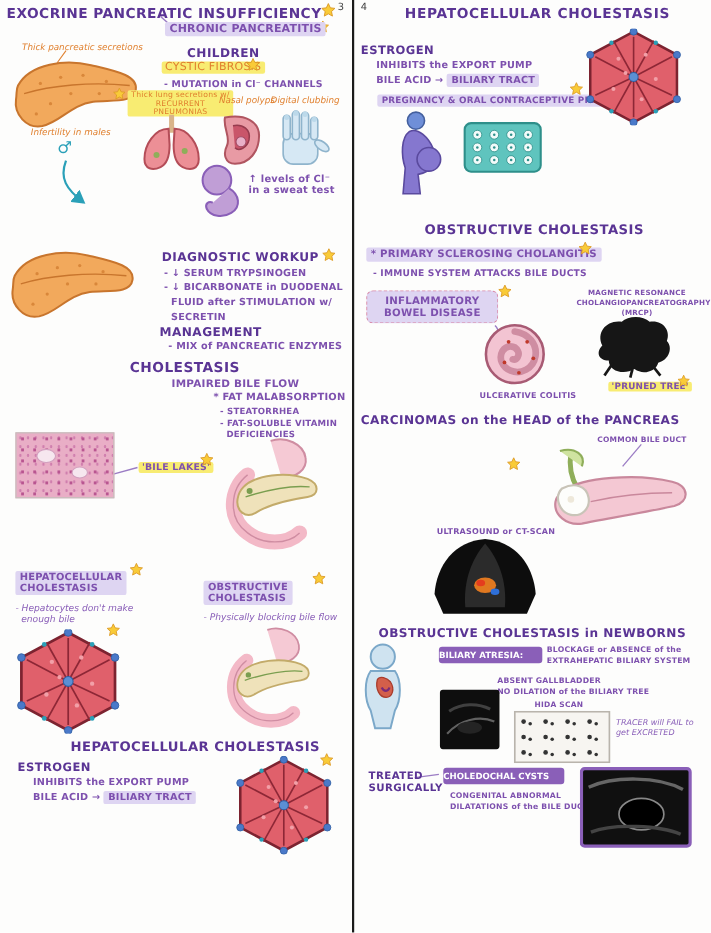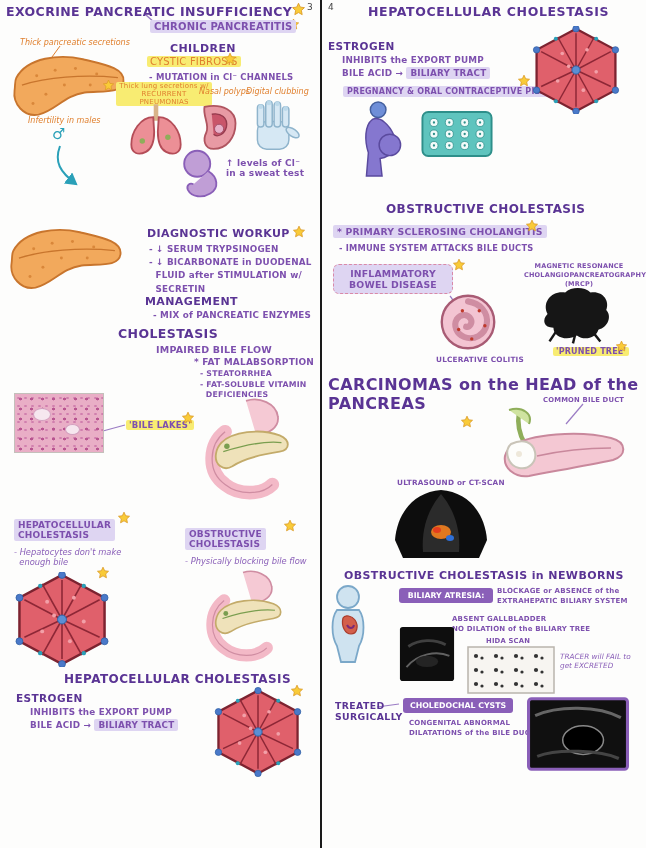--- a/index.html
+++ b/index.html
@@ -7,21 +7,21 @@
   .abs{position:absolute}
   .pre{white-space:pre-wrap}
   .ctr{text-align:center}
   .hp{color:#5a3494;font-weight:700;letter-spacing:.4px}
   .bp{color:#7d50ae;font-weight:700;letter-spacing:.2px}
   .sp{color:#8a5fb8;font-style:italic;font-weight:400}
   .or{color:#e0802f;font-weight:400;letter-spacing:.2px}
   .ors{color:#e0802f;font-style:italic;font-weight:400}
   .hl-lav{background:#ded5f2;padding:1px 4px;border-radius:2px}
   .hl-yel{background:#f8ec72;padding:0 3px;border-radius:2px}
-  .box-purple{background:#8a5fb8;color:#fff;font-weight:700;text-align:center;border-radius:3px}
+  .box-purple{background:#8a5fb8;color:#fff;font-weight:700;text-align:left;border-radius:3px}
   .box-blue{background:#35a7d9;color:#fff;font-weight:700;text-align:center;border-radius:6px}
   .ibd-box{background:#ded5f2;border:1px dashed #d989a8;border-radius:6px;text-align:center}
   .pagenum{font-size:9px;color:#444}
   .divider{position:absolute;left:320px;top:0;width:2px;height:848px;background:#1a1a1a}
   .histo{background:#e9aec6;border:1px solid #c4c0bb;
     background-image:radial-gradient(circle,#b85490 1.2px,transparent 1.7px),radial-gradient(circle,#d07fae 1px,transparent 1.4px);
     background-size:11px 10px,7px 8px}
   .blob{position:absolute;background:#f6e7ef;border-radius:50%;border:1px solid #d3a0bf}
 </style>
 </head>
@@ -436,21 +436,21 @@
   <div class="abs bp" style="left:436px;top:355px;font-size:7.3px">ULCERATIVE COLITIS</div>
 
   <svg class="abs" style="left:528px;top:284px" width="88" height="62">
       <use href="#sym-mrcp"></use>
     </svg>
   <div class="abs bp hl-yel" style="left:553px;top:347px;font-size:8px">'PRUNED TREE'</div>
   <svg class="abs" style="left:615px;top:340px" width="13" height="13">
       <use href="#sym-star"></use>
     </svg>
 
-  <div class="abs hp" style="left:328px;top:375px;font-size:16px">CARCINOMAS on the HEAD of the PANCREAS</div>
+  <div class="abs hp" style="left:328px;top:375px;font-size:11px">CARCINOMAS on the HEAD of the PANCREAS</div>
   <svg class="abs" style="left:460px;top:415px" width="14" height="14">
       <use href="#sym-star"></use>
     </svg>
 
   <div class="abs bp" style="left:543px;top:396px;font-size:6.8px">COMMON BILE DUCT</div>
   <svg class="abs" style="left:488px;top:406px" width="142" height="86">
       <use href="#sym-pancreas-tumor"></use>
     </svg>
 
   <div class="abs bp" style="left:397px;top:478px;font-size:7.3px">ULTRASOUND or CT-SCAN</div>

